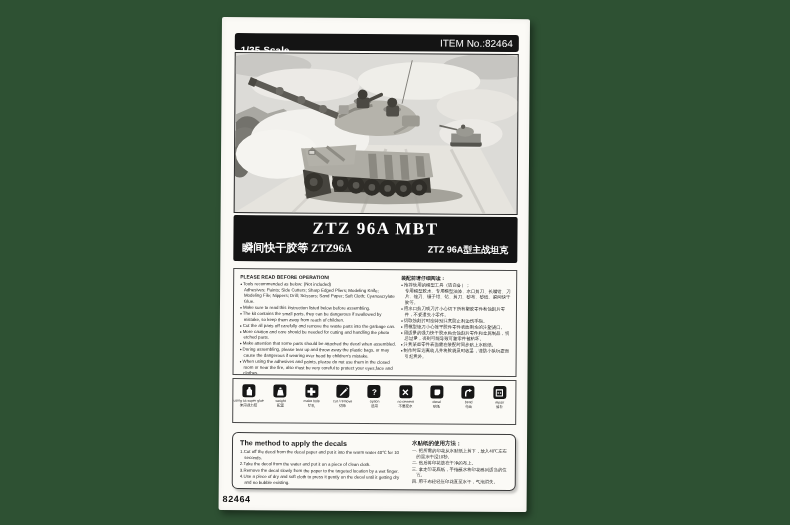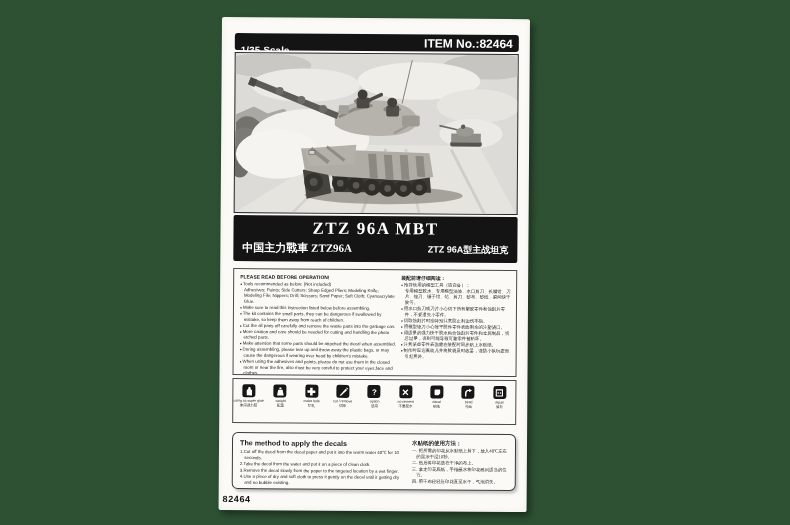--- a/index.html
+++ b/index.html
@@ -15,21 +15,21 @@
     transform:rotate(0.4deg); transform-origin:top left;
   }
   
   .topbar {
     position:absolute; left:13px; top:16px; width:284px; height:17px;
     background:#141414; border-radius:3px; color:#fff;
     display:flex; align-items:center; justify-content:space-between;
     padding:0 6px; box-sizing:border-box;
   }
   .topbar .scale { font-weight:bold; font-size:9.5px; letter-spacing:.3px;margin-top:15px; }
-  .topbar .item  { font-weight:bold; font-size:12px;padding-left:43px; }
+  .topbar .item  { font-weight:normal; font-size:10px;padding-left:43px; }
   
   .artwork {
     position:absolute; left:13px; top:35px; width:284px; height:161px;
     border:1px solid #2b2b2b; box-sizing:border-box; background:#d8d7d3; overflow:hidden;
   }
   .artwork svg { display:block; width:100%; height:100%; }
   
   .titleblock {
     position:absolute; left:13px; top:198px; width:284px; height:46px;
     background:#141414; color:#fff; border-radius:2px;
@@ -179,21 +179,21 @@
           <rect x="152" y="52" width="13" height="11" rx="2" fill="#504e48"></rect>
           <circle cx="158" cy="49" r="5" fill="#43413b"></circle>
         </g>
       </g>
     </svg>
   </div>
 
   <div class="titleblock">
     <div class="title-main">ZTZ 96A MBT</div>
     <div class="title-row">
-      <span class="title-cn-left">中国主力戰車 ZTZ96A</span>
+      <span class="title-cn-left">瞬间快干胶等 ZTZ96A</span>
       <span class="title-cn-right">ZTZ 96A型主战坦克</span>
     </div>
   </div>
 
   <div class="precautions">
     <div class="pre-en">
       <div class="scaled55">
         <div class="phead">PLEASE  READ  BEFORE  OPERATION!</div>
         <div>
             <div class="pitem">Tools recommended as below:  (Not included)

